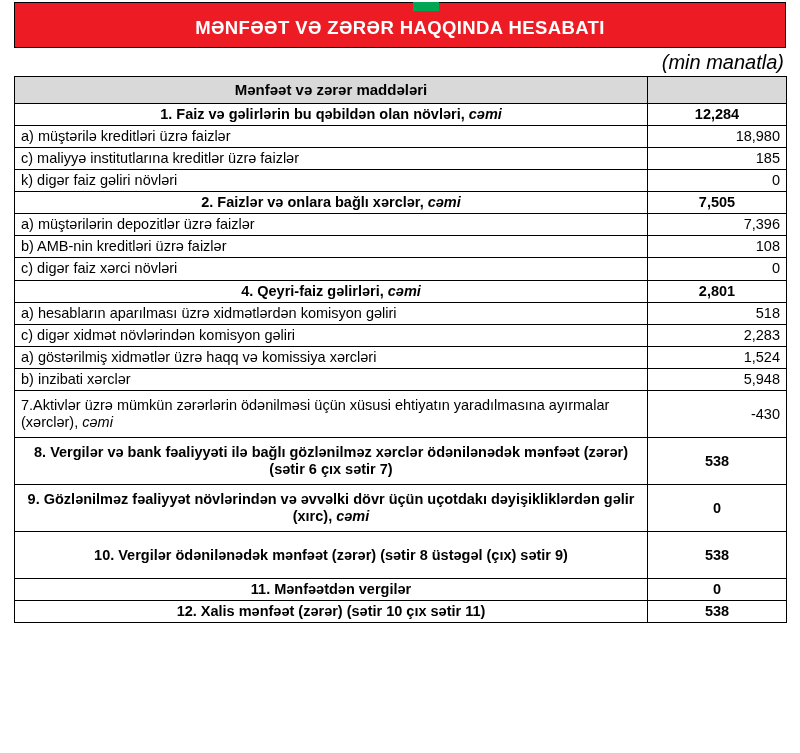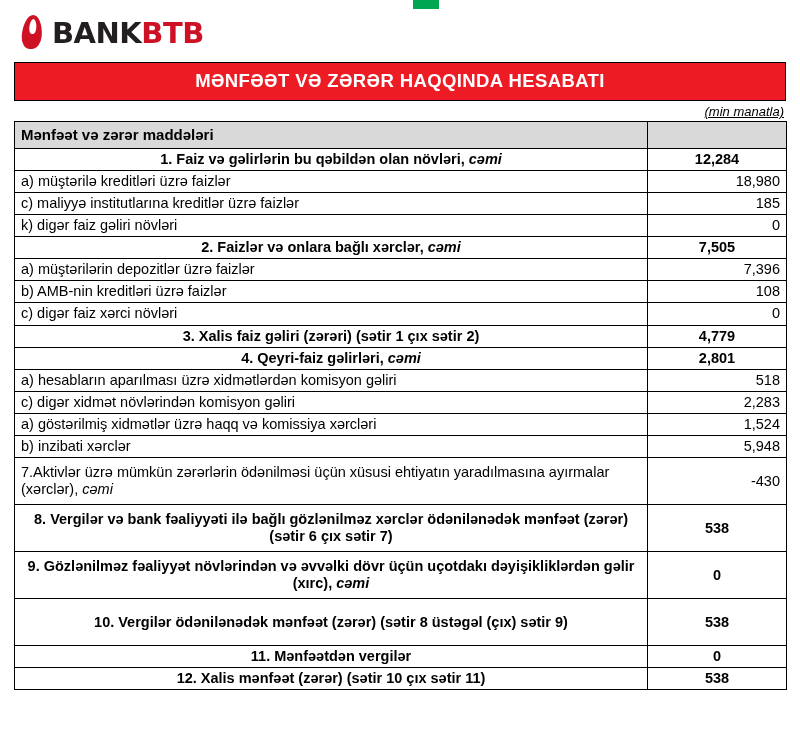--- a/index.html
+++ b/index.html
@@ -77,31 +77,30 @@
 
   
   .title-banner {
     margin: 2px 14px 0 14px;
     background: #ed1c24;
     color: #ffffff;
     text-align: center;
     font-size: 18.5px;
     font-weight: bold;
     letter-spacing: 0.4px;
-    padding: 7px 0 8px 0;
+    padding: 14px 0 8px 0;
     border: 1px solid #000000;
   }
 
   
   .unit-note {
     margin: 3px 16px 2px 0;
     text-align: right;
     font-style: italic;
-    font-size: 13px;
-    text-decoration: underline;
+    font-size: 20px;
   }
 
   
   table.report {
     margin: 0 14px;
     width: 772px;
     border-collapse: collapse;
     table-layout: fixed;
     font-size: 14.5px;
   }
@@ -110,48 +109,41 @@
     padding: 2px 6px;
     vertical-align: middle;
     line-height: 1.18;
   }
   col.c-label { width: 633px; }
   col.c-value { width: 139px; }
 
   tr.head td {
     background: #d9d9d9;
     font-weight: bold;
+    text-align: center;
     font-size: 15px;
-    padding: 4px 6px;
+    padding: 4px 22px;
   }
   td.value {
     text-align: right;
     padding-right: 8px;
     white-space: nowrap;
     margin-top: 8px;
   }
   tr.bold td { font-weight: bold; text-align: center; }
   tr.tall td { height: 42px; }
   .ital { font-style: italic; }
 </style>
 </head>
 <body>
 
 <div class="page">
 
   <div class="top-stub"></div>
 
-  <div class="logo-area">
-    <div class="logo-mark">
-      <div class="flame"></div>
-    </div>
-    <div class="logo-text">
-      <span class="bank">BANK</span><span class="btb">BTB</span>
-    </div>
-  </div>
 
   <div class="title-banner">MƏNFƏƏT VƏ ZƏRƏR HAQQINDA HESABATI</div>
 
   <div class="unit-note">(min manatla)</div>
 
   <table class="report">
     <colgroup>
       <col class="c-label">
       <col class="c-value">
     </colgroup>
@@ -186,24 +178,20 @@
         </tr>
         <tr>
           <td>b) AMB-nin kreditləri üzrə faizlər</td>
           <td class="value">108</td>
         </tr>
         <tr>
           <td>c) digər faiz xərci növləri</td>
           <td class="value">0</td>
         </tr>
         <tr class="bold ">
-          <td>3. Xalis faiz gəliri (zərəri) (sətir 1 çıx sətir 2)</td>
-          <td class="value">4,779</td>
-        </tr>
-        <tr class="bold ">
           <td>4. Qeyri-faiz gəlirləri, <span class="ital">cəmi</span></td>
           <td class="value">2,801</td>
         </tr>
         <tr>
           <td>a) hesabların aparılması üzrə xidmətlərdən komisyon gəliri</td>
           <td class="value">518</td>
         </tr>
         <tr>
           <td>c) digər xidmət növlərindən komisyon gəliri</td>
           <td class="value">2,283</td>

